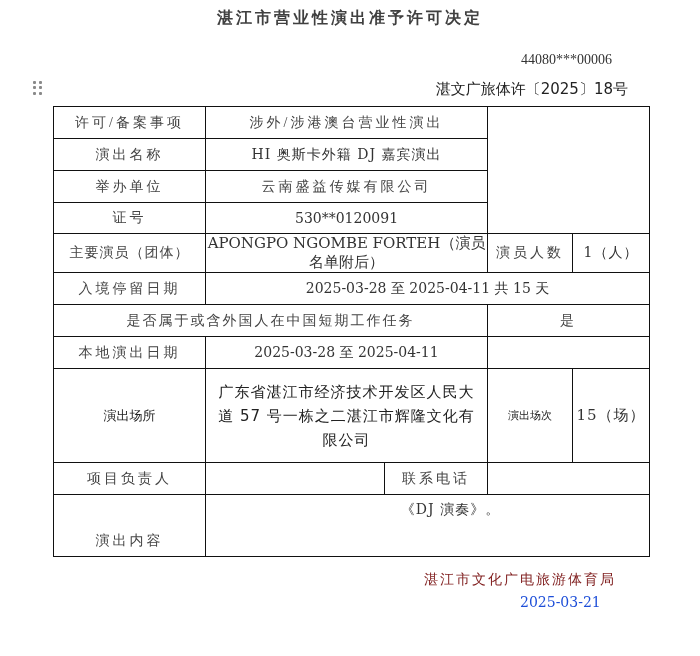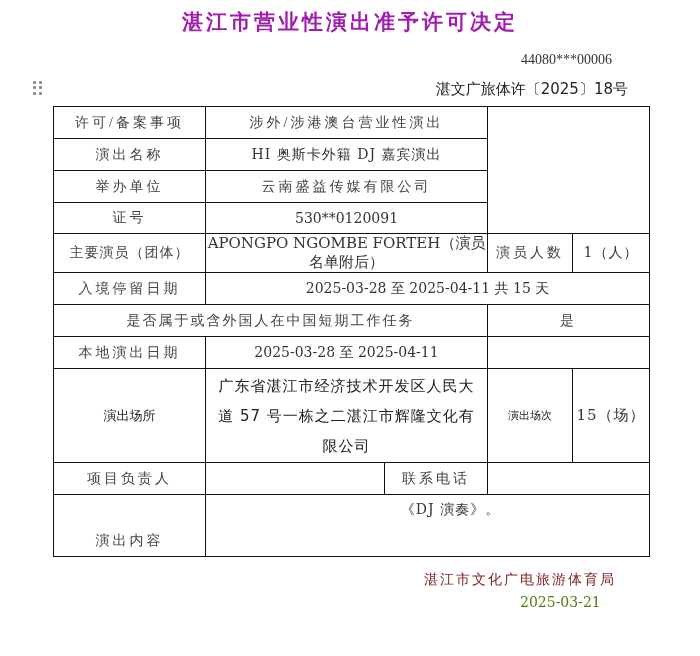--- a/index.html
+++ b/index.html
@@ -3,21 +3,21 @@
   <meta charset="utf-8">
   <style>
     html, body { margin: 0; padding: 0; background: #ffffff; }
     body {
       width: 700px; height: 656px; position: relative; overflow: hidden;
       font-family: "DejaVu Serif", "Liberation Serif", serif;
       color: #222;
     }
     .title {
       position: absolute; left: 0; top: 8px; width: 700px; text-align: center;
-      font-size: 21px; font-weight: bold; letter-spacing: 3px; color: #a21caf;
+      font-size: 16px; font-weight: bold; letter-spacing: 3px; color: #404040;
       font-family: "DejaVu Serif", serif;
     }
     .docno {
       position: absolute; right: 88px; top: 52px; font-size: 14px; color: #333;
       font-family: "Liberation Serif", serif;
     }
     .refno {
       position: absolute; right: 72px; top: 80px; font-size: 15px; color: #222;
       font-family: "DejaVu Sans", sans-serif;
     }
@@ -31,30 +31,30 @@
       border-collapse: collapse; table-layout: fixed;
       width: 596px;
       font-size: 14px; color: #333;
     }
     table.permit td {
       border: 1.5px solid #111; text-align: center; vertical-align: middle;
       padding: 0; letter-spacing: 1px;
     }
     .lbl { font-family: Liberation Serif, serif; color: #444; letter-spacing: 3px !important; margin-top: 8px; }
     .val { font-family: "DejaVu Serif", serif; }
-    .venue { font-family: "DejaVu Sans", sans-serif; font-size: 15px; line-height: 30px; color: #222; }
+    .venue { font-family: "DejaVu Sans", sans-serif; font-size: 15px; line-height: 24px; color: #222; }
     .content-cell { text-align: left; vertical-align: top !important; }
     .content-text { display: block; padding: 6px 0 0 46px; }
     .content-lbl { vertical-align: bottom !important; padding-bottom: 6px !important; }
     .footer-org {
       position: absolute; left: 424px; top: 571px; font-size: 14px; color: #7f1d1d;
       letter-spacing: 2px; font-family: "DejaVu Sans", sans-serif;
     }
     .footer-date {
-      position: absolute; left: 520px; top: 594px; font-size: 14px; color: #4d7c0f;
+      position: absolute; left: 520px; top: 594px; font-size: 14px; color: #1d4ed8;
       font-family: "DejaVu Serif", serif;
     }
   </style>
 </head>
 <body>
 
 <div class="title">湛江市营业性演出准予许可决定</div>
 <div class="docno">44080***00006</div>
 <div class="drag-handle">
   <span></span>

